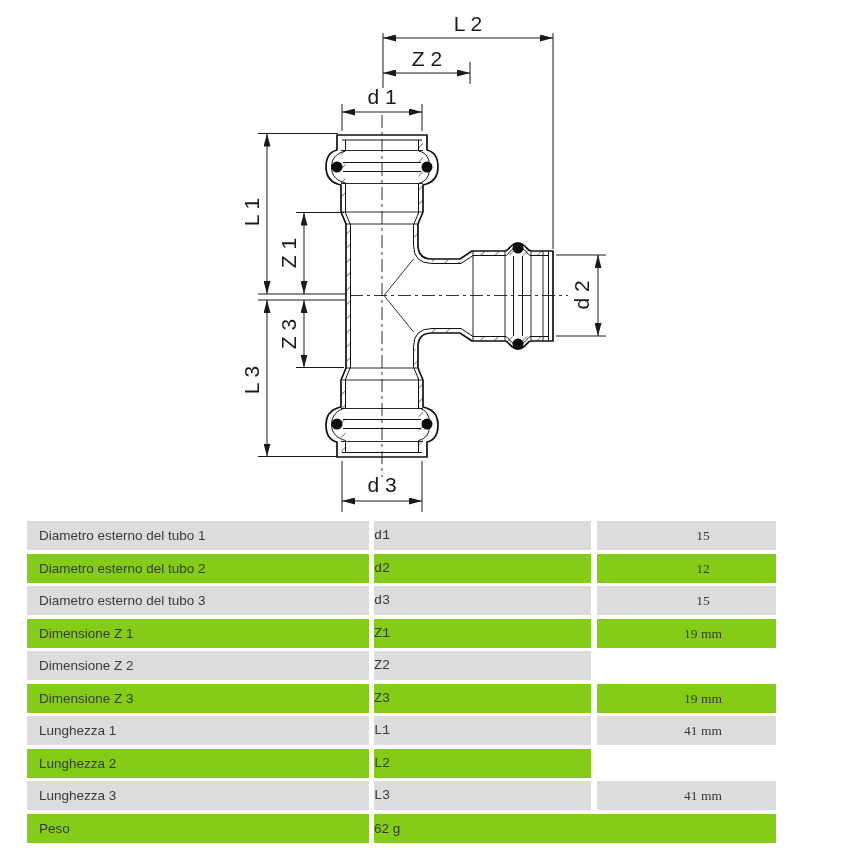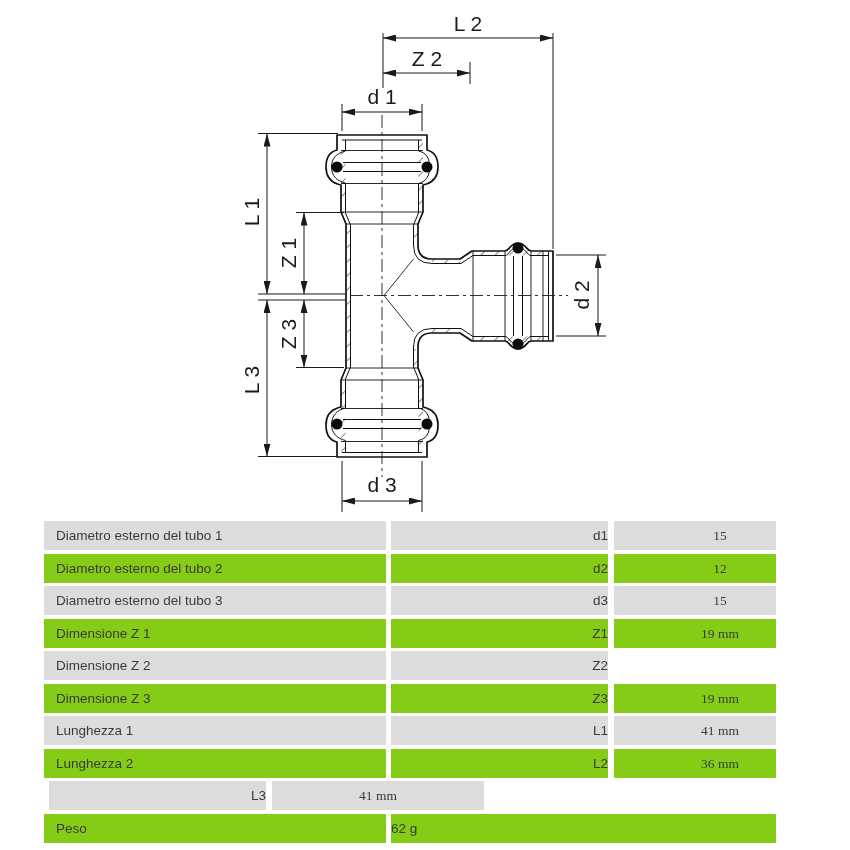--- a/index.html
+++ b/index.html
@@ -8,26 +8,26 @@
   .drawing{position:absolute;top:0;left:0;}
   .drawing text{font-family:"Liberation Sans",sans-serif;font-size:21px;fill:#1a1a1a;}
   .ext,.dim{stroke:#1a1a1a;stroke-width:1;}
   .cl{stroke:#1a1a1a;stroke-width:0.9;stroke-dasharray:13 4 3 4;fill:none;}
   .thin{stroke:#1a1a1a;stroke-width:0.9;fill:none;}
   .outline{fill:#ffffff;stroke:#111111;stroke-width:1.7;stroke-linejoin:round;}
   .inner{fill:none;stroke:#111111;stroke-width:1;}
   .edge{fill:none;stroke:#111111;stroke-width:0.9;}
   .oring{fill:#0a0a0a;}
 
-  .spec-table{position:absolute;left:44px;top:521px;width:782px;display:flex;
+  .spec-table{position:absolute;left:27px;top:521px;width:782px;display:flex;
               flex-direction:column;gap:3.5px;font-size:13.5px;color:#3a3a3a;}
   .row{display:flex;height:29px;line-height:29px;}
   .cell{box-sizing:border-box;overflow:hidden;white-space:nowrap;}
   .c1{width:342px;padding-left:12px;text-align:left;}
-  .c2{width:217px;margin-left:5px;text-align:right;}
+  .c2{width:217px;margin-left:5px;text-align:left;font-family:Liberation Mono, monospace;}
   .c3{width:212px;margin-left:6px;text-align:center;font-family:Liberation Serif, serif;}
   .cm{width:435px;margin-left:5px;text-align:left;}
   .row.odd  .cell{background:#dcdcdc;}
   .row.even .cell{background:#84cc16;}
 </style>
 </head>
 <body>
 
 <div class="page">
 
@@ -206,24 +206,24 @@
 
     <div class="row odd">
       <div class="cell c1">Lunghezza 1</div>
       <div class="cell c2">L1</div>
       <div class="cell c3">41 mm</div>
     </div>
 
     <div class="row even">
       <div class="cell c1">Lunghezza 2</div>
       <div class="cell c2">L2</div>
-      <div class="cell c3">36 mm</div>
-    </div>
-
-    <div class="row odd">
+    </div>
+
+    <div class="row odd">
+      <div class="cell c1">Lunghezza 3</div>
       <div class="cell c2">L3</div>
       <div class="cell c3">41 mm</div>
     </div>
 
     <div class="row even">
       <div class="cell c1">Peso</div>
       <div class="cell cm">62 g</div>
     </div>
 
   </div>

